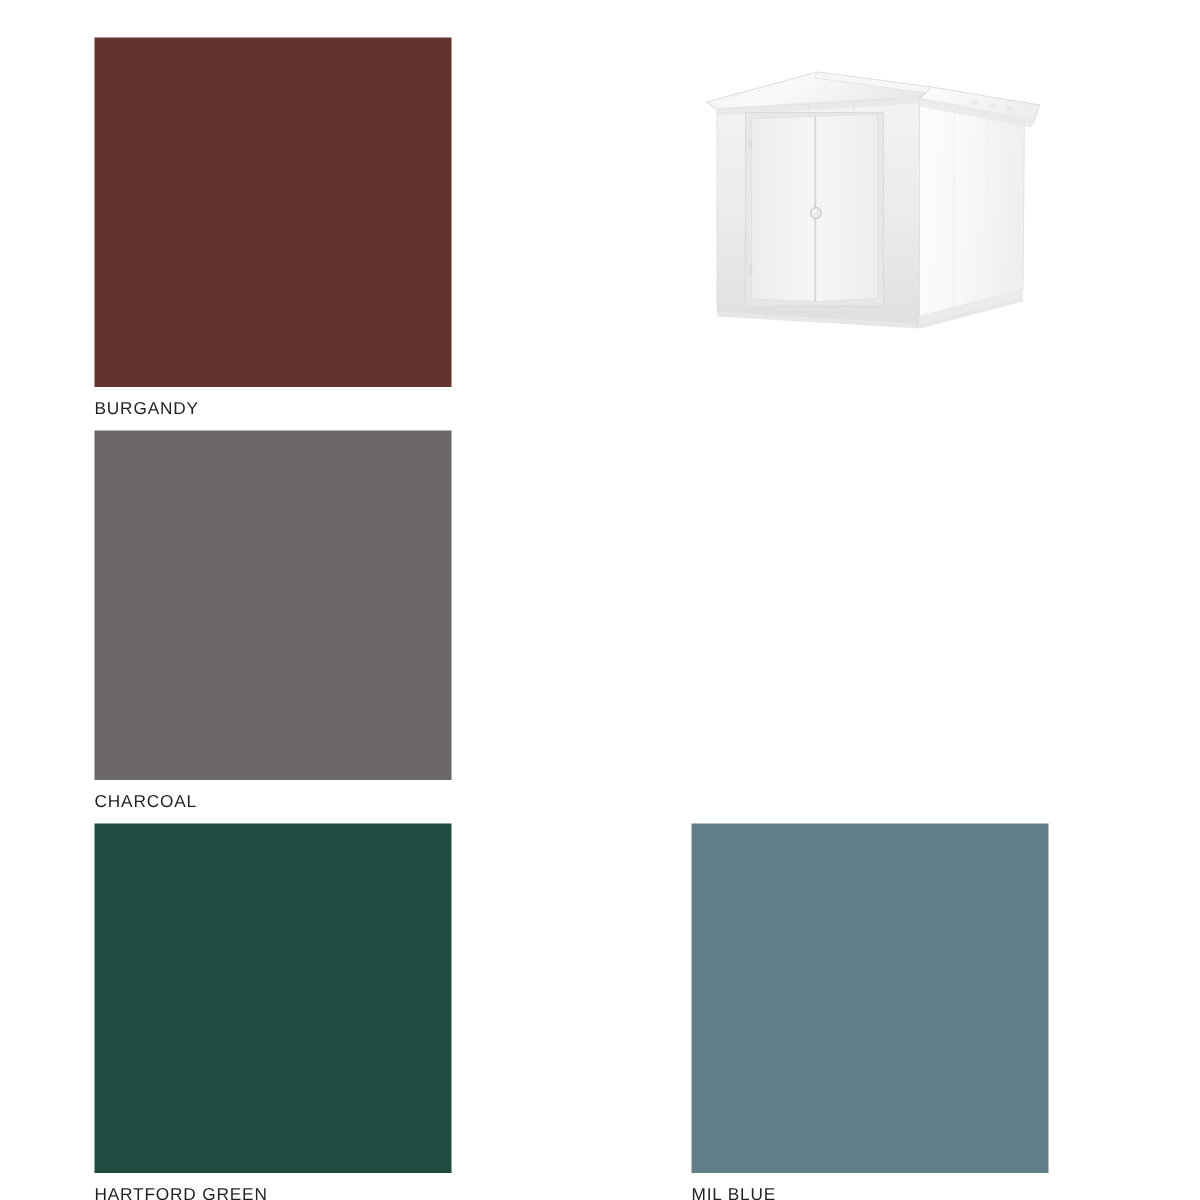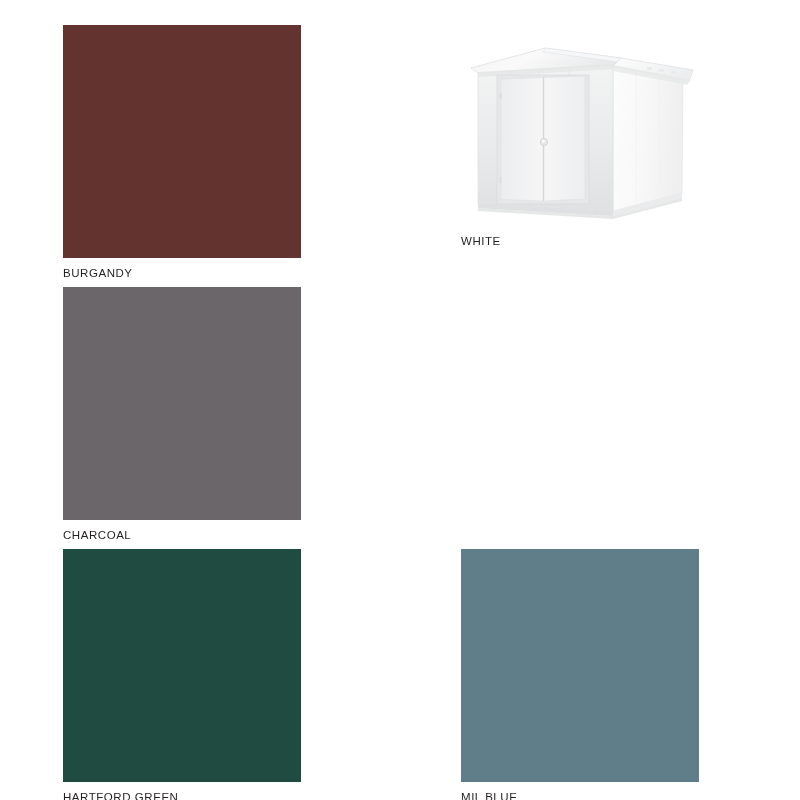--- a/index.html
+++ b/index.html
@@ -156,21 +156,20 @@
         <rect x="38.6" y="68" width="1.8" height="6" fill="#DCDDDE"></rect>
         <rect x="38.6" y="152" width="1.8" height="6" fill="#DCDDDE"></rect>
 
         <polygon points="17,178 152,186 152,191 17,183" fill="#DFE0E1"></polygon>
 
         <polygon points="152,186 221,168 221,173 152,191" fill="#EAEBEC"></polygon>
 
         <polygon points="17,183 152,191 221,173 221,176 152,194 17,186" fill="#D2D3D4" opacity="0.55"></polygon>
       </svg>
     </div>
-    <div class="shed-label">WHITE</div>
   </div>
 
   <div class="swatch-cell col-left row-2">
     <div class="swatch-chip" style="background-color: rgb(106, 102, 105);"></div>
     <div class="swatch-label">CHARCOAL</div>
   </div>
 
 
   <div class="swatch-cell col-left row-3">
     <div class="swatch-chip" style="background-color: rgb(32, 75, 64);"></div>

